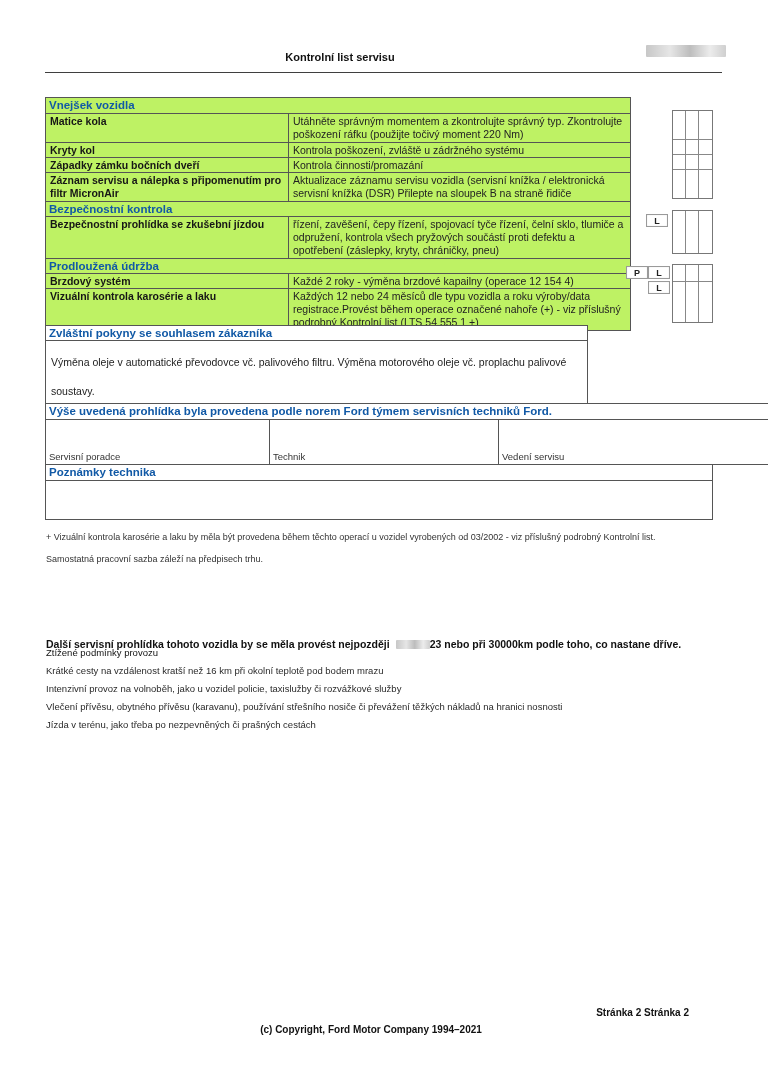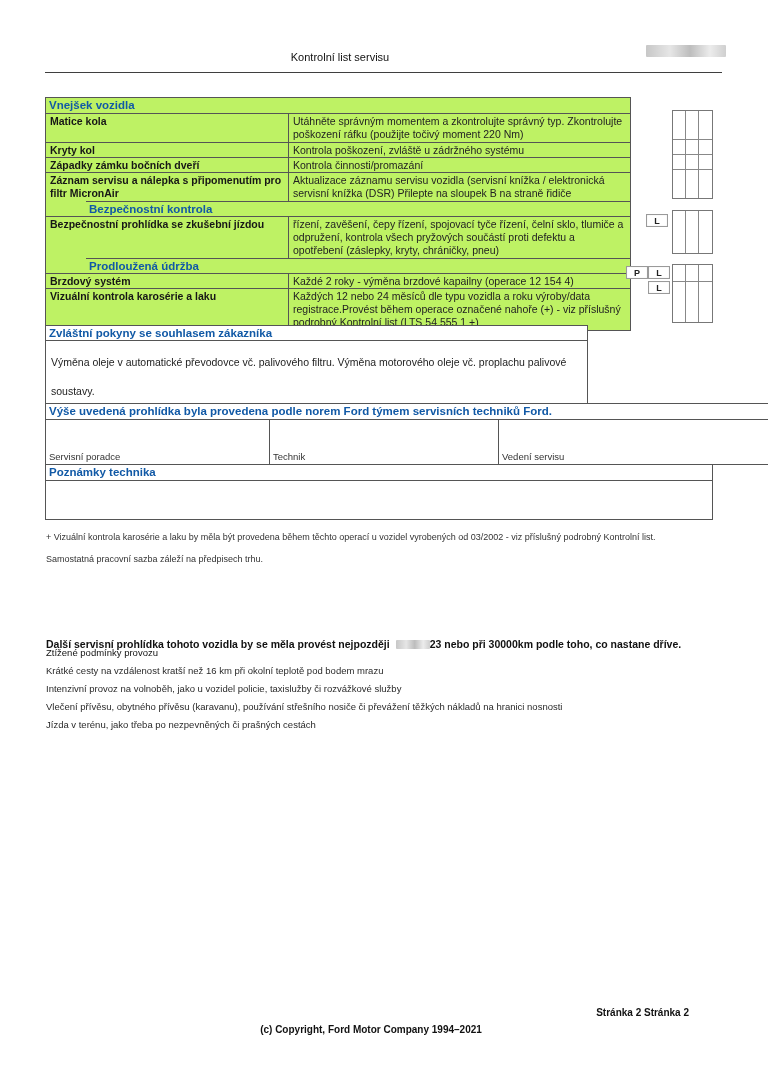--- a/index.html
+++ b/index.html
@@ -1,33 +1,33 @@
 <!DOCTYPE html>
 <html style="--blue: #1159a6;"><head>
 <meta charset="utf-8">
 <style>
   html,body{margin:0;padding:0;background:#fff;}
   .page{position:relative;width:768px;height:1087px;background:#fff;overflow:hidden;
         font-family:"Liberation Sans",sans-serif;color:#222;}
   
   .doc-title{position:absolute;top:51px;left:0;width:680px;text-align:center;
-             font-size:11px;font-weight:normal;color:#111;}
+             font-size:11px;font-weight:bold;color:#111;}
   .top-rule{position:absolute;top:72px;left:45px;width:677px;border-top:1.5px solid #3f3f3f;}
   .redact{background:linear-gradient(90deg,#c7c7c7,#e6e6e6 30%,#bdbdbd 55%,#ececec 80%,#cfcfcf);
           filter:blur(.7px);border-radius:1px;}
   .redact-top{position:absolute;top:45px;left:646px;width:80px;height:12px;}
   .redact-inline{display:inline-block;width:34px;height:9px;margin:0 0 -1px 6px;}
 
   
   .tbl{position:absolute;left:45px;top:97px;width:586px;border:1px solid #555;box-sizing:border-box;background:#bef264;}
   .sec-h{height:15px;line-height:14px;font-size:11.5px;font-weight:bold;color:var(--blue,#1159a6);
          padding-left:3px;box-sizing:border-box;overflow:hidden;}
   .trow{display:flex;border-top:1px solid #555;box-sizing:border-box;overflow:hidden;}
   .trow + .sec-h, .tbody-sep{border-top:1px solid #555;}
-  .sec-h.mid{border-top:1px solid #555;margin-left:40px;}
+  .sec-h.mid{border-top:1px solid #555;}
   .h15{height:15px;} .h29{height:29px;} .h42{height:42px;}
   .lbl{width:242px;padding:1px 4px;font-weight:bold;font-size:10.5px;line-height:13px;
        box-sizing:border-box;color:#161616;}
   .dsc{flex:1;border-left:1px solid #555;padding:1px 4px;font-size:10.5px;line-height:13px;
        box-sizing:border-box;color:#222;}
 
   
   .cgrid{position:absolute;display:grid;border:1px solid #777;box-sizing:border-box;background:#fff;}
   .cgrid div{border-right:1px solid #888;border-bottom:1px solid #888;}
   .cgrid div.nr{border-right:none;} .cgrid div.nb{border-bottom:none;}

